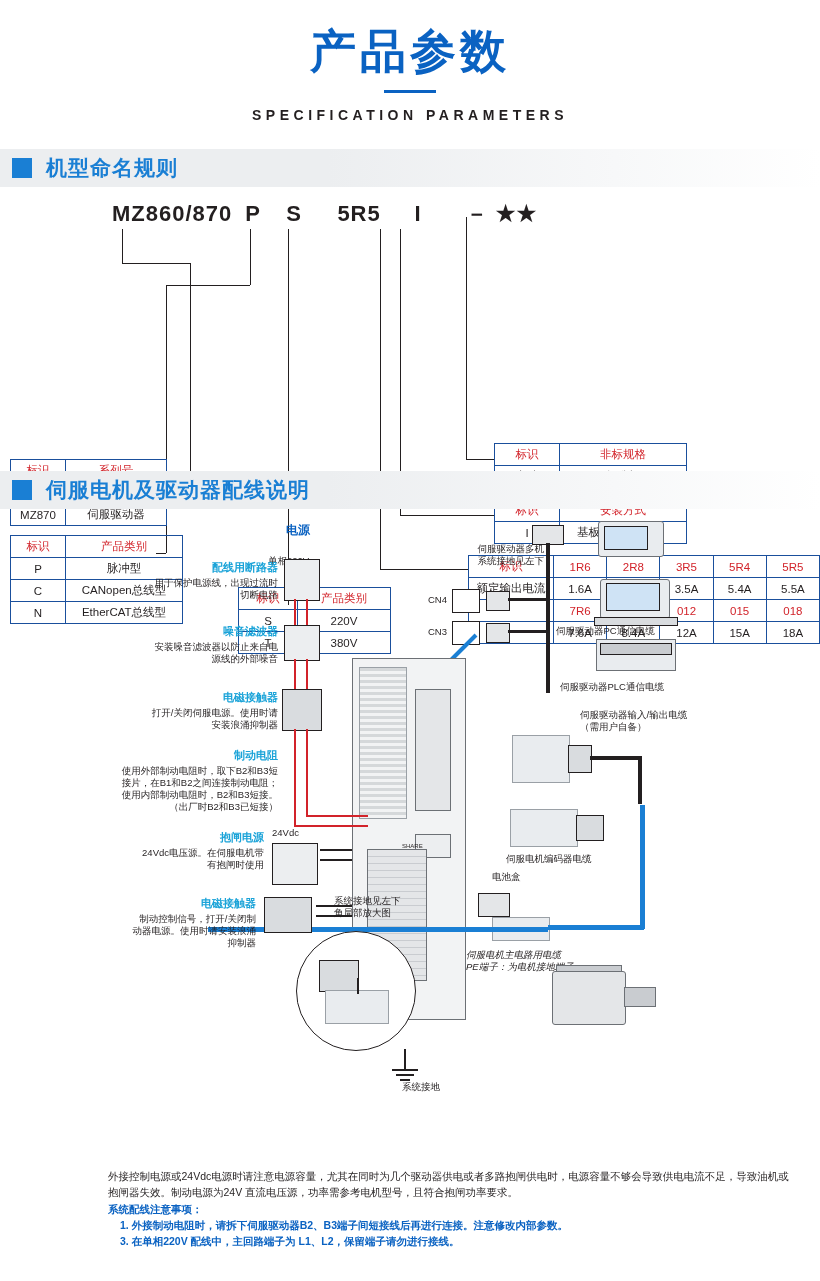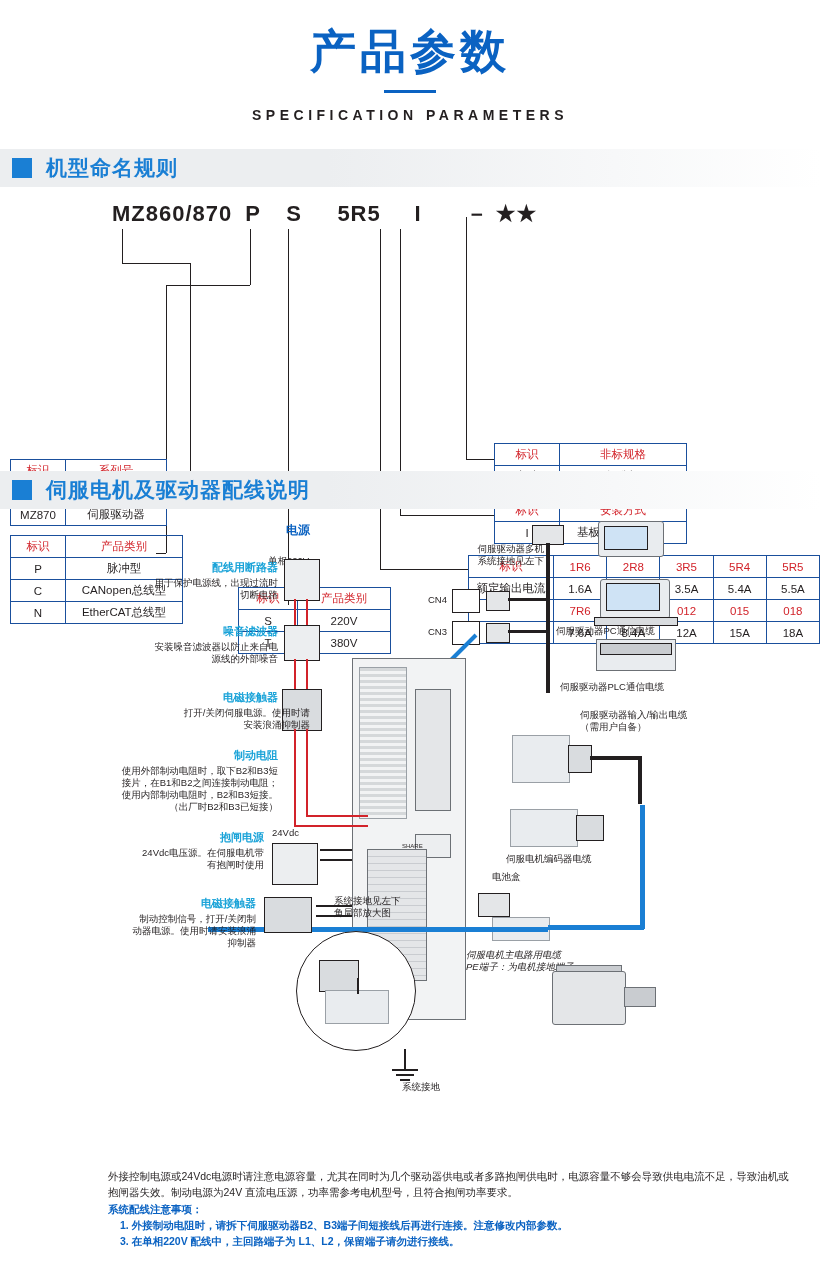--- a/index.html
+++ b/index.html
@@ -377,21 +377,21 @@
   <div class="box" style="left:284px;top:46px;width:34px;height:40px;background:#eceef0;"></div>
   <div class="cap wd cap-r cap-cyan" style="left:178px;top:48px;width:100px;">配线用断路器</div>
   <div class="cap wd cap-r" style="left:148px;top:64px;width:130px;">用于保护电源线，出现过流时切断电路</div>
 
   <div class="box" style="left:284px;top:112px;width:34px;height:34px;background:#eceef0;"></div>
   <div class="cap wd cap-r cap-cyan" style="left:178px;top:112px;width:100px;text-align:right;">噪音滤波器</div>
   <div class="cap wd cap-r" style="left:148px;top:128px;width:130px;">安装噪音滤波器以防止来自电源线的外部噪音</div>
 
   <div class="box" style="left:282px;top:176px;width:38px;height:40px;background:#d9dcdf;"></div>
   <div class="cap wd cap-r cap-cyan" style="left:178px;top:178px;width:100px;">电磁接触器</div>
-  <div class="cap wd cap-r" style="left:148px;top:194px;width:130px;margin-left:32px;">打开/关闭伺服电源。使用时请安装浪涌抑制器</div>
+  <div class="cap wd cap-r" style="left:148px;top:194px;width:130px;">打开/关闭伺服电源。使用时请安装浪涌抑制器</div>
 
   <div class="cap wd cap-r cap-cyan" style="left:178px;top:236px;width:100px;">制动电阻</div>
   <div class="cap wd cap-r" style="left:120px;top:252px;width:158px;">使用外部制动电阻时，取下B2和B3短接片，在B1和B2之间连接制动电阻；使用内部制动电阻时，B2和B3短接。（出厂时B2和B3已短接）</div>
 
   <div class="box" style="left:272px;top:330px;width:44px;height:40px;background:#eceef0;"></div>
   <div class="cap wd" style="left:272px;top:314px;">24Vdc</div>
   <div class="cap wd cap-r cap-cyan" style="left:178px;top:318px;width:86px;">抱闸电源</div>
   <div class="cap wd cap-r" style="left:140px;top:334px;width:124px;">24Vdc电压源。在伺服电机带有抱闸时使用</div>
 
   <div class="box" style="left:264px;top:384px;width:46px;height:34px;background:#d9dcdf;"></div>

